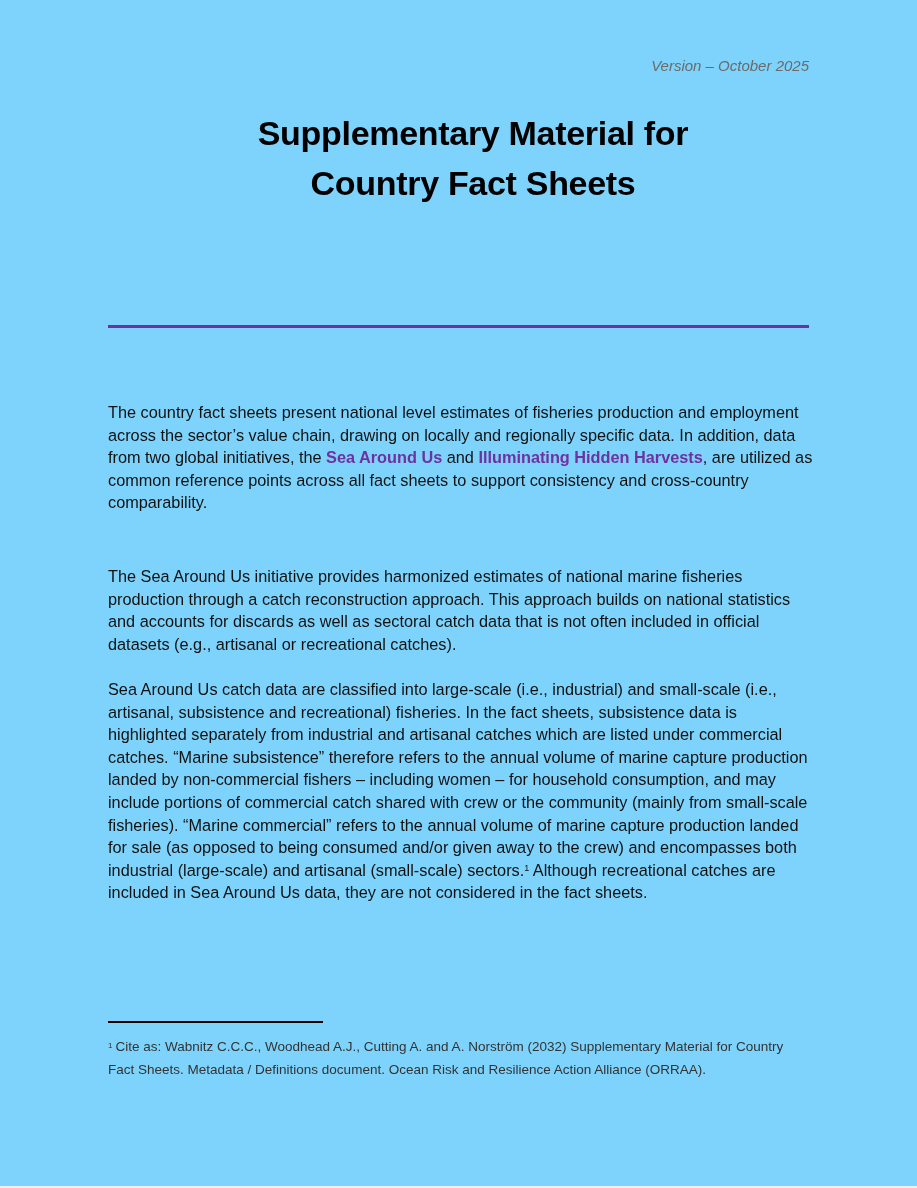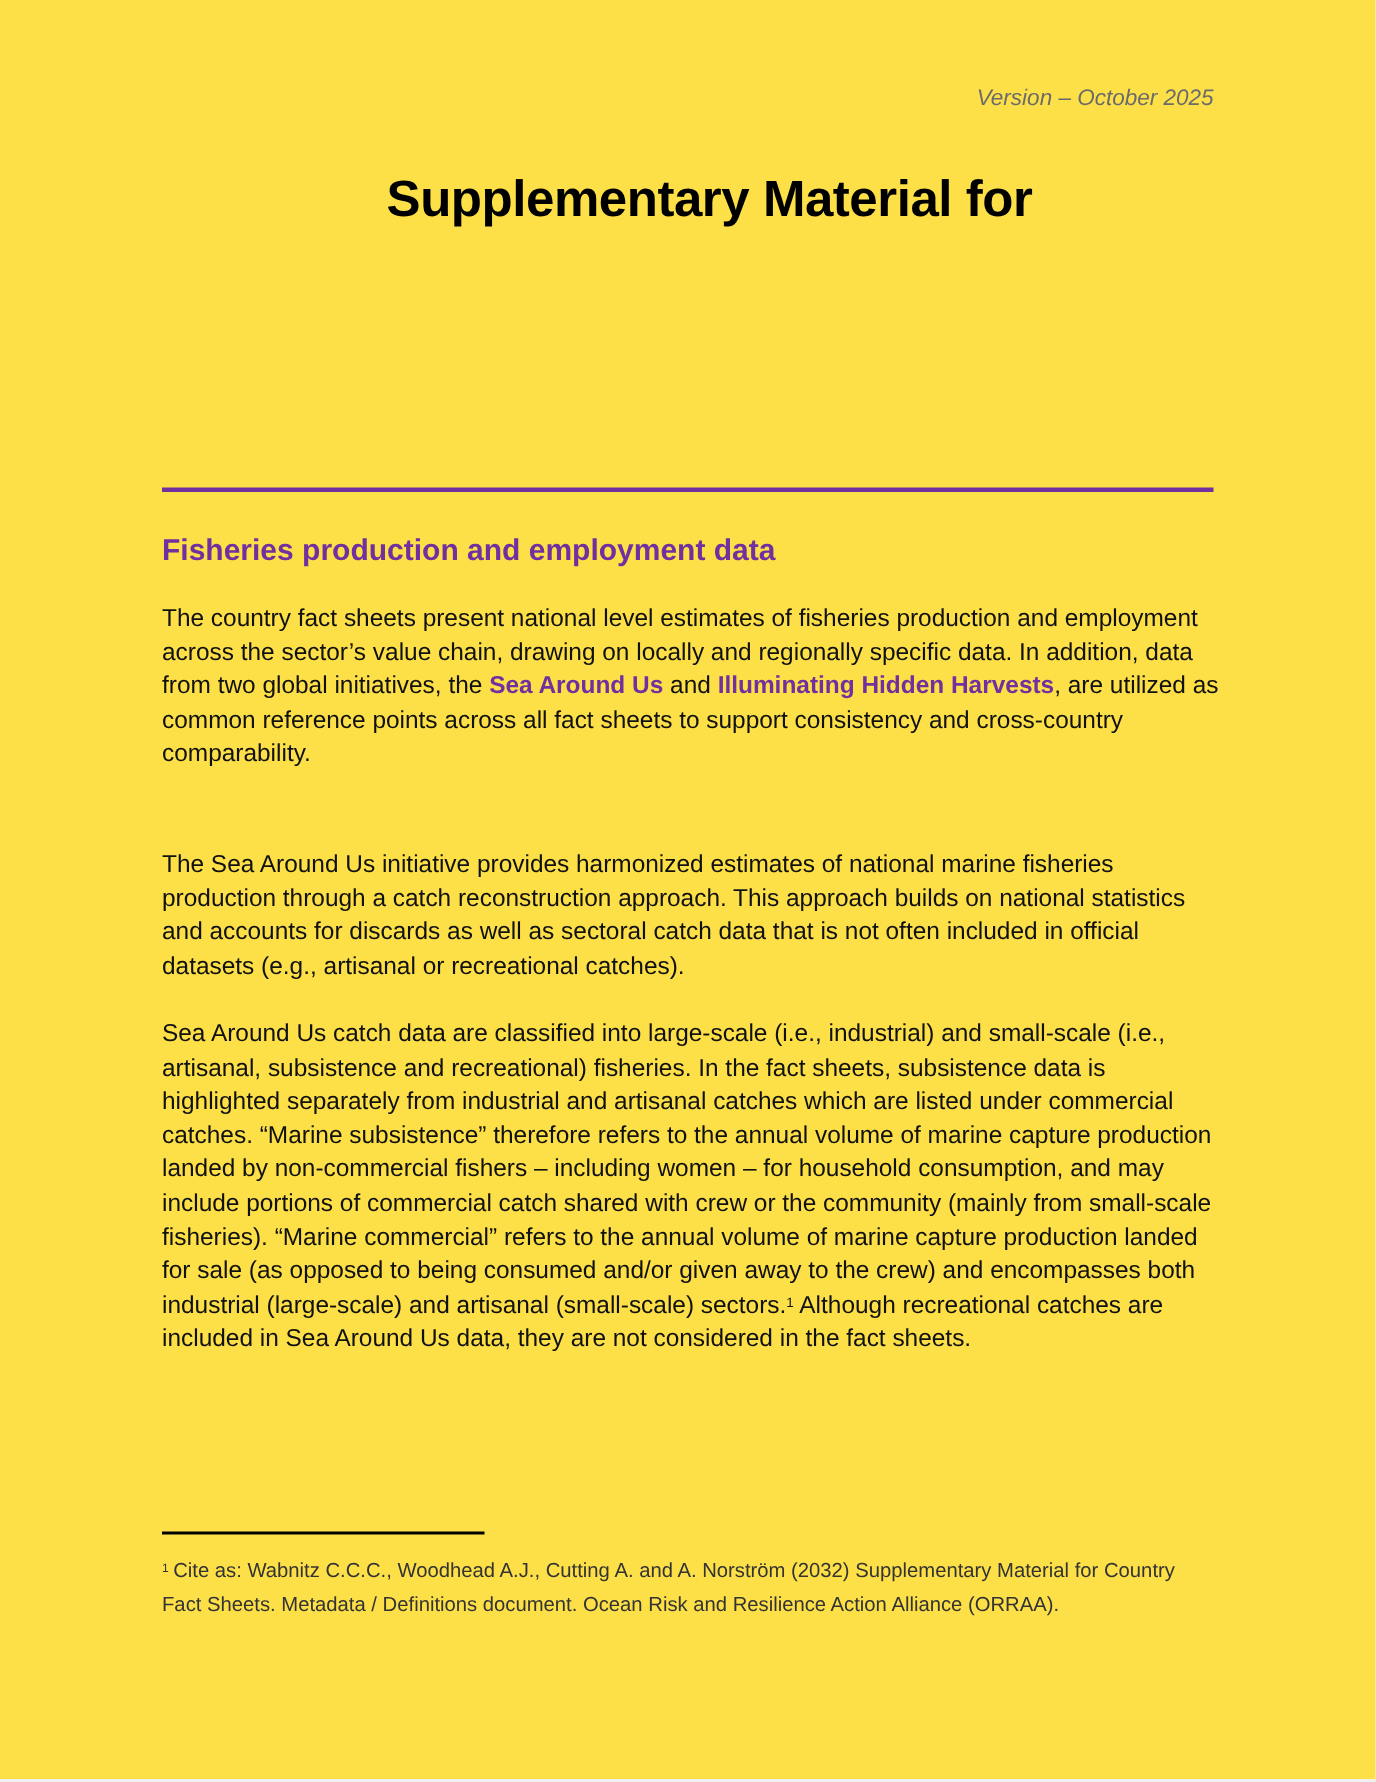--- a/index.html
+++ b/index.html
@@ -1,17 +1,17 @@
 <!DOCTYPE html>
 <html><head>
 <meta charset="utf-8">
 <style>
   html, body { margin: 0; padding: 0; background: #ffffff; }
   body { width: 917px; height: 1188px; position: relative; overflow: hidden; font-family: "Liberation Sans", sans-serif; color: #111; }
-  .page { position: absolute; left: 0; top: 0; width: 917px; height: 1186px; background: #fde047; border-bottom: 2px solid #f0f0f0; }
+  .page { position: absolute; left: 0; top: 0; width: 917px; height: 1186px; background: #7dd3fc; border-bottom: 2px solid #f0f0f0; }
   .version { position: absolute; right: 108px; top: 57px; font-size: 15px; font-style: italic; color: #6b6b6b; }
   .title { position: absolute; left: 0; width: 917px; top: 108px; text-align: center; font-weight: bold; font-size: 34px; line-height: 50px; color: #000; letter-spacing: -0.3px; }
   .title div { display: block; padding-left: 29px; }
   .meta-heading { position: absolute; left: 108px; top: 277px; font-size: 17px; font-weight: bold; color: #000; letter-spacing: -0.4px; }
   .meta-heading sup { font-size: 10px; vertical-align: top; position: relative; top: -2px; }
   .rule { position: absolute; left: 108px; top: 325px; width: 701px; height: 3px; background: #7030a0; }
   .section-title { position: absolute; left: 108px; top: 356px; font-size: 20px; font-weight: bold; color: #7030a0; }
   .para { position: absolute; left: 108px; width: 705px; font-size: 16.3px; line-height: 22.6px; color: #111; }
   .para .hl { color: #7030a0; font-weight: bold; }
   .p1 { top: 401px; }
@@ -25,26 +25,26 @@
 </style>
 </head>
 <body>
 
 <div class="page">
 
   <div class="version">Version – October 2025</div>
 
   <div class="title">
     <div>Supplementary Material for</div>
+    <div>Country Fact Sheets</div>
   </div>
 
 
   <div class="rule"></div>
 
-  <div class="section-title">Fisheries production and employment data</div>
 
   <div class="para p1">
     <span>The country fact sheets present national level estimates of fisheries production and employment across the sector’s value chain, drawing on locally and regionally specific data. In addition, data from two global initiatives, the </span><span class="hl">Sea Around Us</span><span> and </span><span class="hl">Illuminating Hidden Harvests</span><span>, are utilized as common reference points across all fact sheets to support consistency and cross-country comparability.</span>
   </div>
 
 
   <div class="para p2">The Sea Around Us initiative provides harmonized estimates of national marine fisheries production through a catch reconstruction approach. This approach builds on national statistics and accounts for discards as well as sectoral catch data that is not often included in official datasets (e.g., artisanal or recreational catches).</div>
 
   <div class="para p3">
     <span>Sea Around Us catch data are classified into large-scale (i.e., industrial) and small-scale (i.e., artisanal, subsistence and recreational) fisheries. In the fact sheets, subsistence data is highlighted separately from industrial and artisanal catches which are listed under commercial catches. “Marine subsistence” therefore refers to the annual volume of marine capture production landed by non-commercial fishers – including women – for household consumption, and may include portions of commercial catch shared with crew or the community (mainly from small-scale fisheries). “Marine commercial” refers to the annual volume of marine capture production landed for sale (as opposed to being consumed and/or given away to the crew) and encompasses both industrial (large-scale) and artisanal (small-scale) sectors.</span><sup class="fn">1</sup><span> Although recreational catches are included in Sea Around Us data, they are not considered in the fact sheets.</span>

